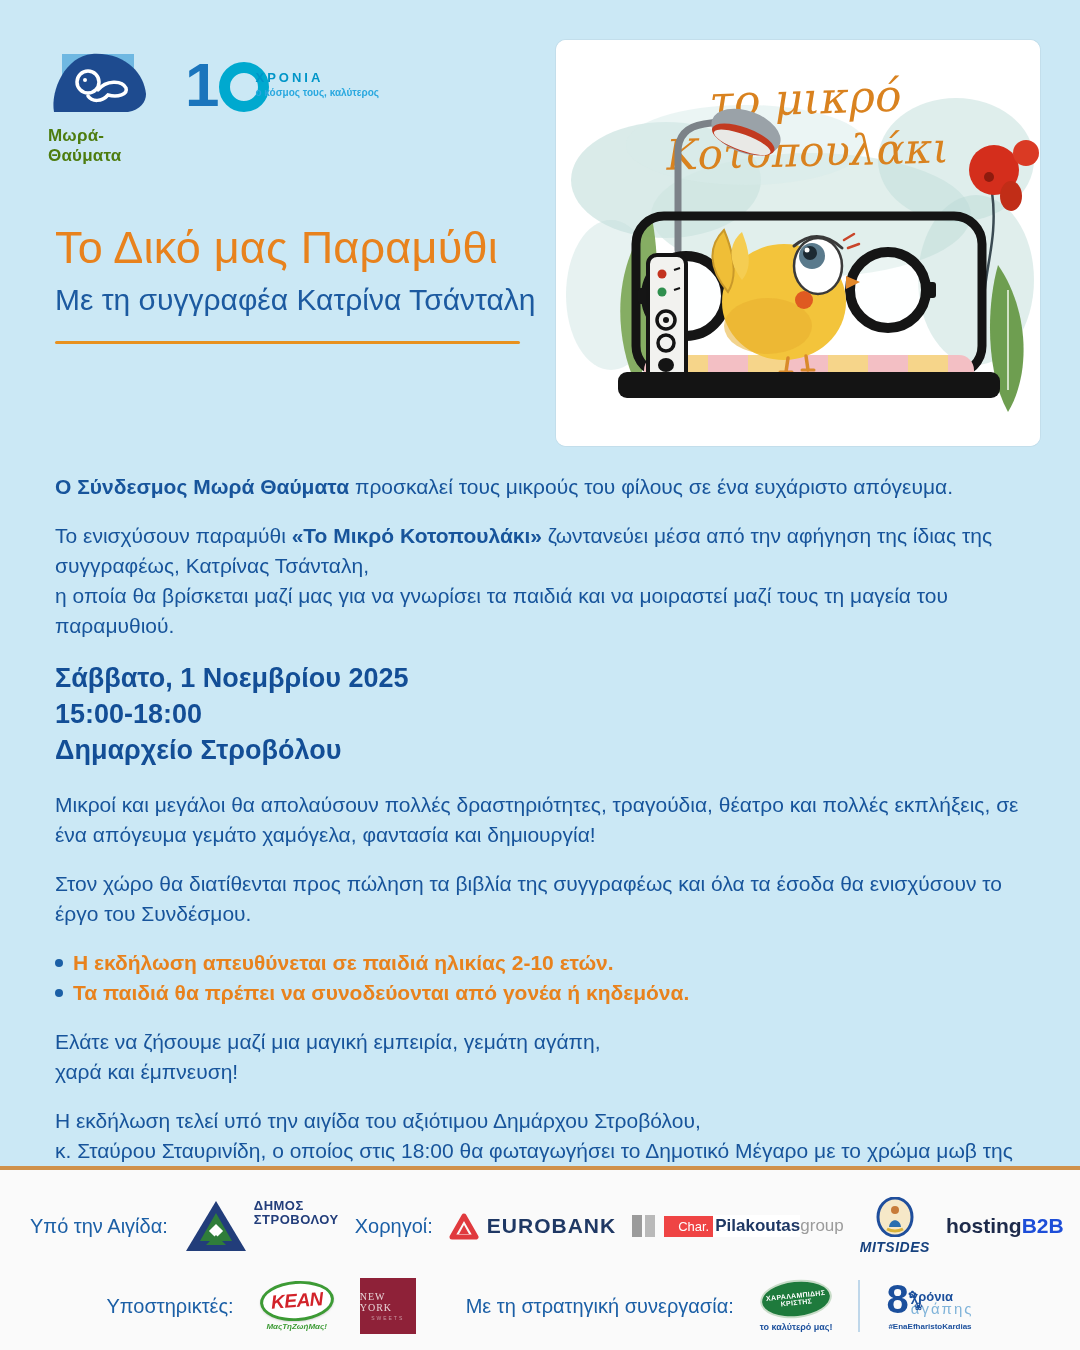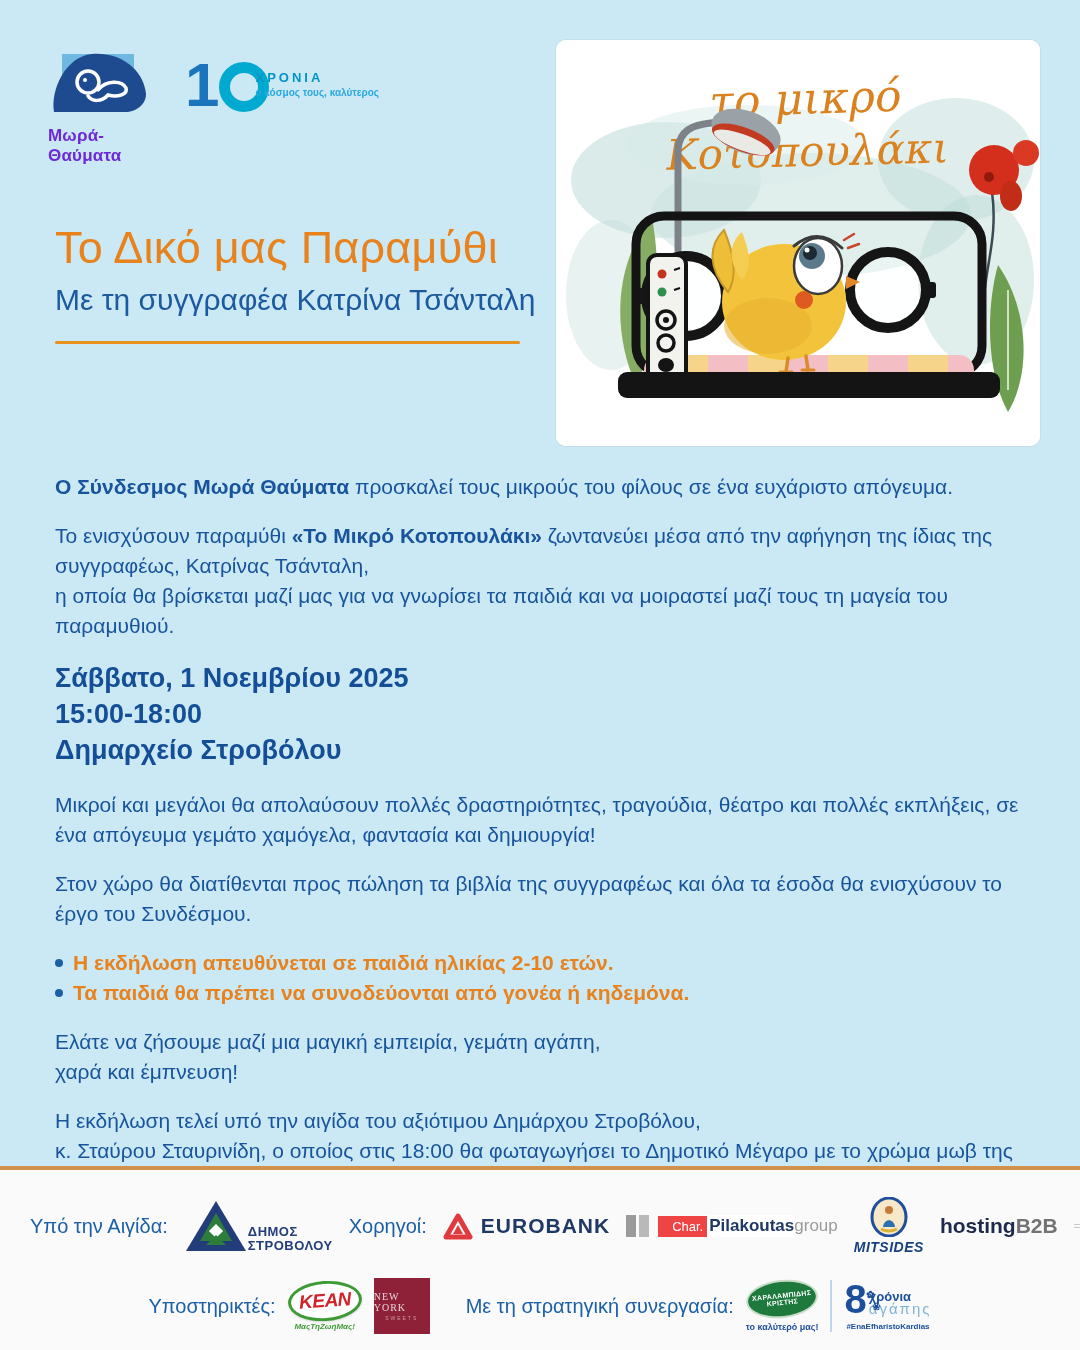--- a/index.html
+++ b/index.html
@@ -4,21 +4,21 @@
 <style>
   * { margin:0; padding:0; box-sizing:border-box; }
   html,body { width:1080px; height:1350px; }
   body { font-family:"Liberation Sans", sans-serif; position:relative; background:#CBE8F5; overflow:hidden; }
   .page { position:absolute; inset:0; width:1080px; height:1350px; background:#CBE8F5; }
 
   
   .org-logo { position:absolute; left:48px; top:50px; width:120px; }
   .org-logo .mark { width:102px; height:72px; position:relative; }
   .org-logo .mark svg { display:block; }
-  .org-logo .name { margin-top:4px; font-size:17px; font-weight:bold; color:#6d28d9; letter-spacing:.2px; }
+  .org-logo .name { margin-top:4px; font-size:17px; font-weight:bold; color:#4d7c0f; letter-spacing:.2px; }
 
   .anniv { position:absolute; left:185px; top:56px; display:flex; align-items:flex-start; }
   .anniv .one { font-size:62px; font-weight:bold; color:#1B75BC; line-height:58px; letter-spacing:-2px; }
   .anniv .ring { width:50px; height:50px; border:11px solid #00A9CF; border-radius:50%; margin-left:2px; margin-top:6px; }
   .anniv .txt { margin-left:-14px; margin-top:14px; }
   .anniv .txt .l1 { font-size:13px; font-weight:bold; color:#0095C8; letter-spacing:3px; }
   .anniv .txt .l2 { font-size:10px; font-weight:bold; color:#29A8DF; margin-top:2px; }
 
   
   .hero-title { position:absolute; left:55px; top:222px; font-size:45px; color:#E8821D; letter-spacing:.2px; }
@@ -37,42 +37,42 @@
   .when { font-size:27px; line-height:36px; font-weight:bold; color:#134E96; margin:6px 0 22px 0; }
   .bullets { list-style:none; margin-bottom:19px; }
   .bullets li { color:#E8821D; font-weight:bold; position:relative; padding-left:18px; }
   .bullets li .dot { position:absolute; left:0; top:11px; width:8px; height:8px; border-radius:50%; background:#1B5FA6; }
   .free-entry { color:#E8821D; font-weight:bold; font-size:22px; margin-top:28px; }
 
   
   .footer-rule { position:absolute; left:0; top:1166px; width:1080px; height:4px; background:#D0914B; }
   .footer { position:absolute; left:0; top:1170px; width:1080px; height:180px; background:#FAFAFA; }
   .f-row1 { position:absolute; left:30px; top:12px; right:10px; height:88px; display:flex; align-items:center; gap:16px; }
-  .f-row2 { position:absolute; left:0; top:96px; width:1080px; height:80px; display:flex; align-items:center; justify-content:center; gap:12px; }
+  .f-row2 { position:absolute; left:0; top:96px; width:1080px; height:80px; display:flex; align-items:center; justify-content:center; gap:26px; }
   .f-label { font-size:20px; color:#1B5FA6; white-space:nowrap; }
 
-  .muni { display:flex; align-items:flex-end; }
+  .muni { display:flex; align-items:flex-start; gap:6px; }
   .muni .mtxt { font-size:13px; font-weight:bold; color:#223D7A; line-height:14px; letter-spacing:.5px; }
 
   .eurobank { display:flex; align-items:center; gap:8px; }
   .eurobank .etxt { font-size:21px; font-weight:bold; color:#1F3864; letter-spacing:1px; }
 
   .pilakoutas { display:flex; align-items:center; }
   .pilakoutas .sq { width:10px; height:22px; background:#9B9B9B; margin-right:3px; }
   .pilakoutas .sq2 { background:#B9B9B9; }
   .pilakoutas .charbox { background:#ef4444; color:#fff; font-size:13px; padding:3px 8px 3px 14px; margin:0 0 0 6px; }
   .pilakoutas .pbold { font-size:17px; font-weight:bold; color:#1F3864; margin-left:-4px; background:#fff; padding:1px 0 1px 2px; }
   .pilakoutas .pgroup { font-size:17px; color:#9B9B9B; }
 
   .mitsides { display:flex; flex-direction:column; align-items:center; }
   .mitsides .mname { font-size:14px; font-weight:bold; font-style:italic; color:#16417E; letter-spacing:.5px; margin-top:2px; }
 
   .hosting { font-size:21px; font-weight:bold; white-space:nowrap; }
   .hosting .h1 { color:#1D2A4A; }
-  .hosting .h2 { color:#737373; }
+  .hosting .h2 { color:#1d4ed8; }
 
   .infocredit { display:flex; flex-direction:column; }
   .infocredit .iline { font-size:19px; border-top:1px solid #C9C9C9; border-bottom:1px solid #C9C9C9; padding:1px 6px; }
 
   .kean { display:flex; flex-direction:column; align-items:center; }
   .kean .koval { width:74px; height:40px; background:#fff; border:3px solid #3D9B35; border-radius:50%; display:flex; align-items:center; justify-content:center; transform:rotate(-4deg); box-shadow:0 1px 2px rgba(0,0,0,.15); }
   .kean .ktxt { font-size:19px; font-weight:bold; font-style:italic; color:#D2232A; letter-spacing:-.5px; }
   .kean .ktag { font-size:8px; font-weight:bold; font-style:italic; color:#3D9B35; margin-top:1px; }
 
   .nysweets { width:56px; height:56px; background:#8E2138; display:flex; flex-direction:column; align-items:center; justify-content:center; }

